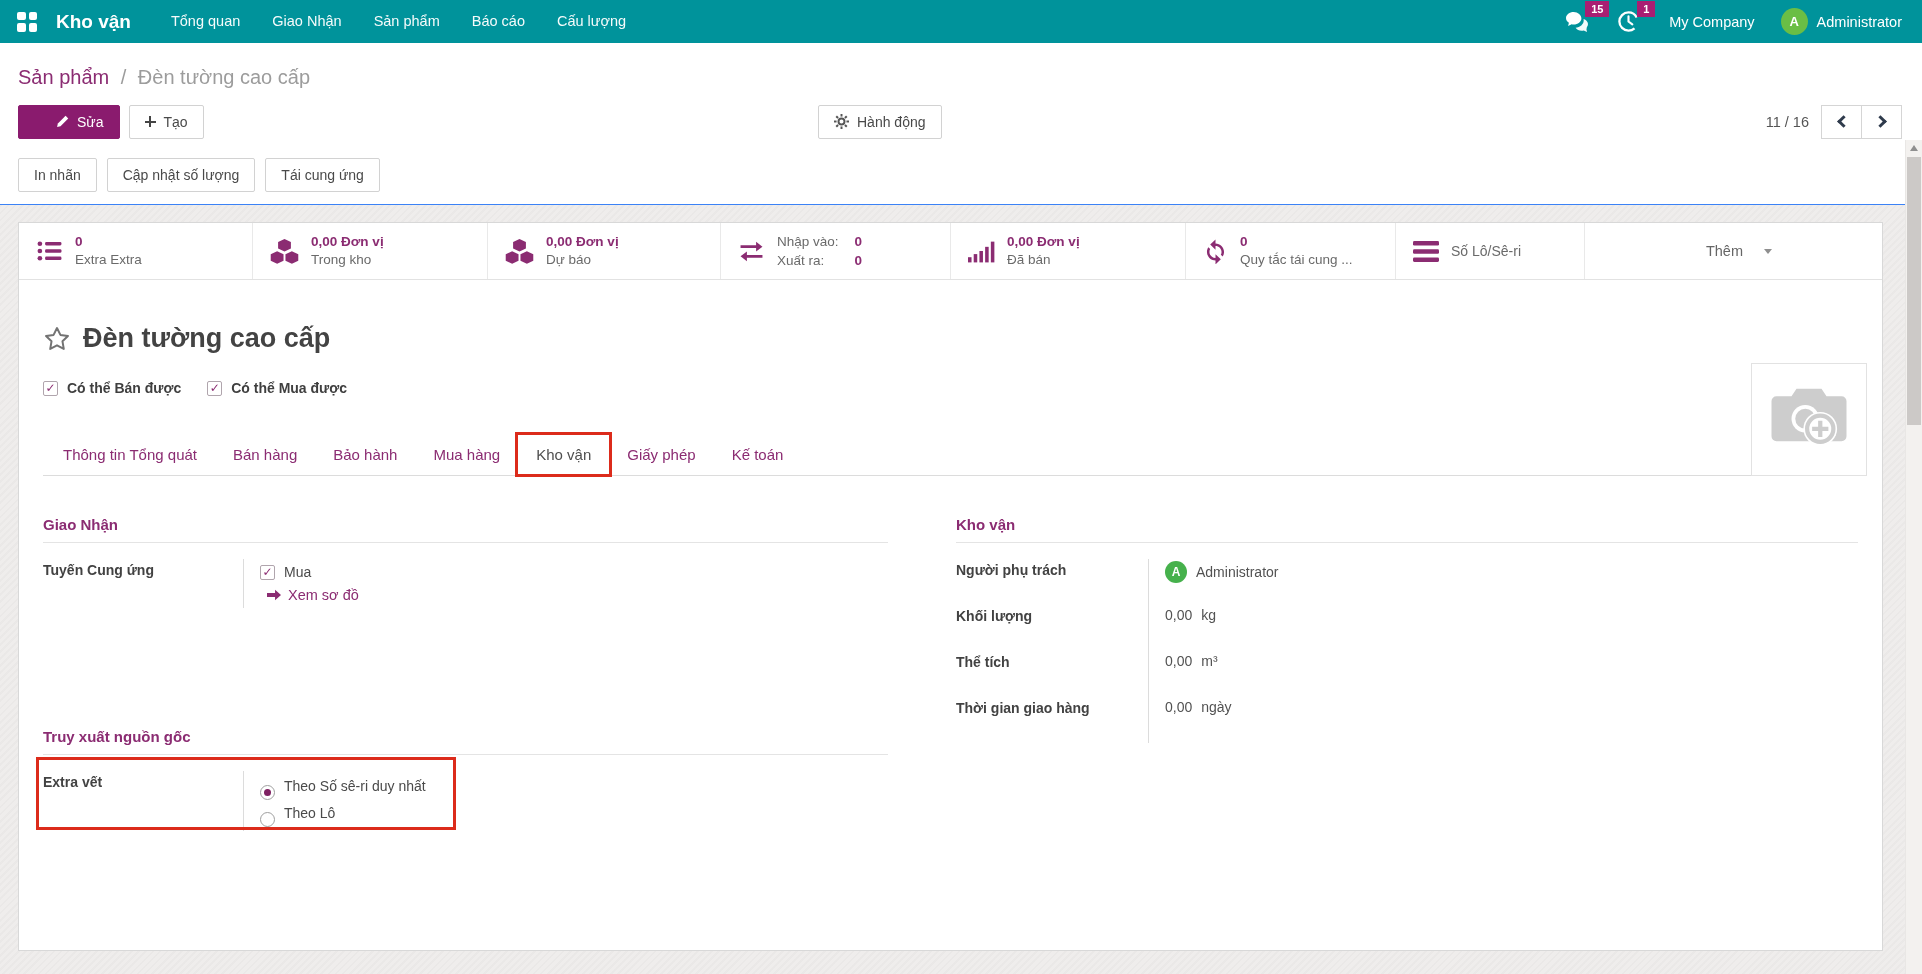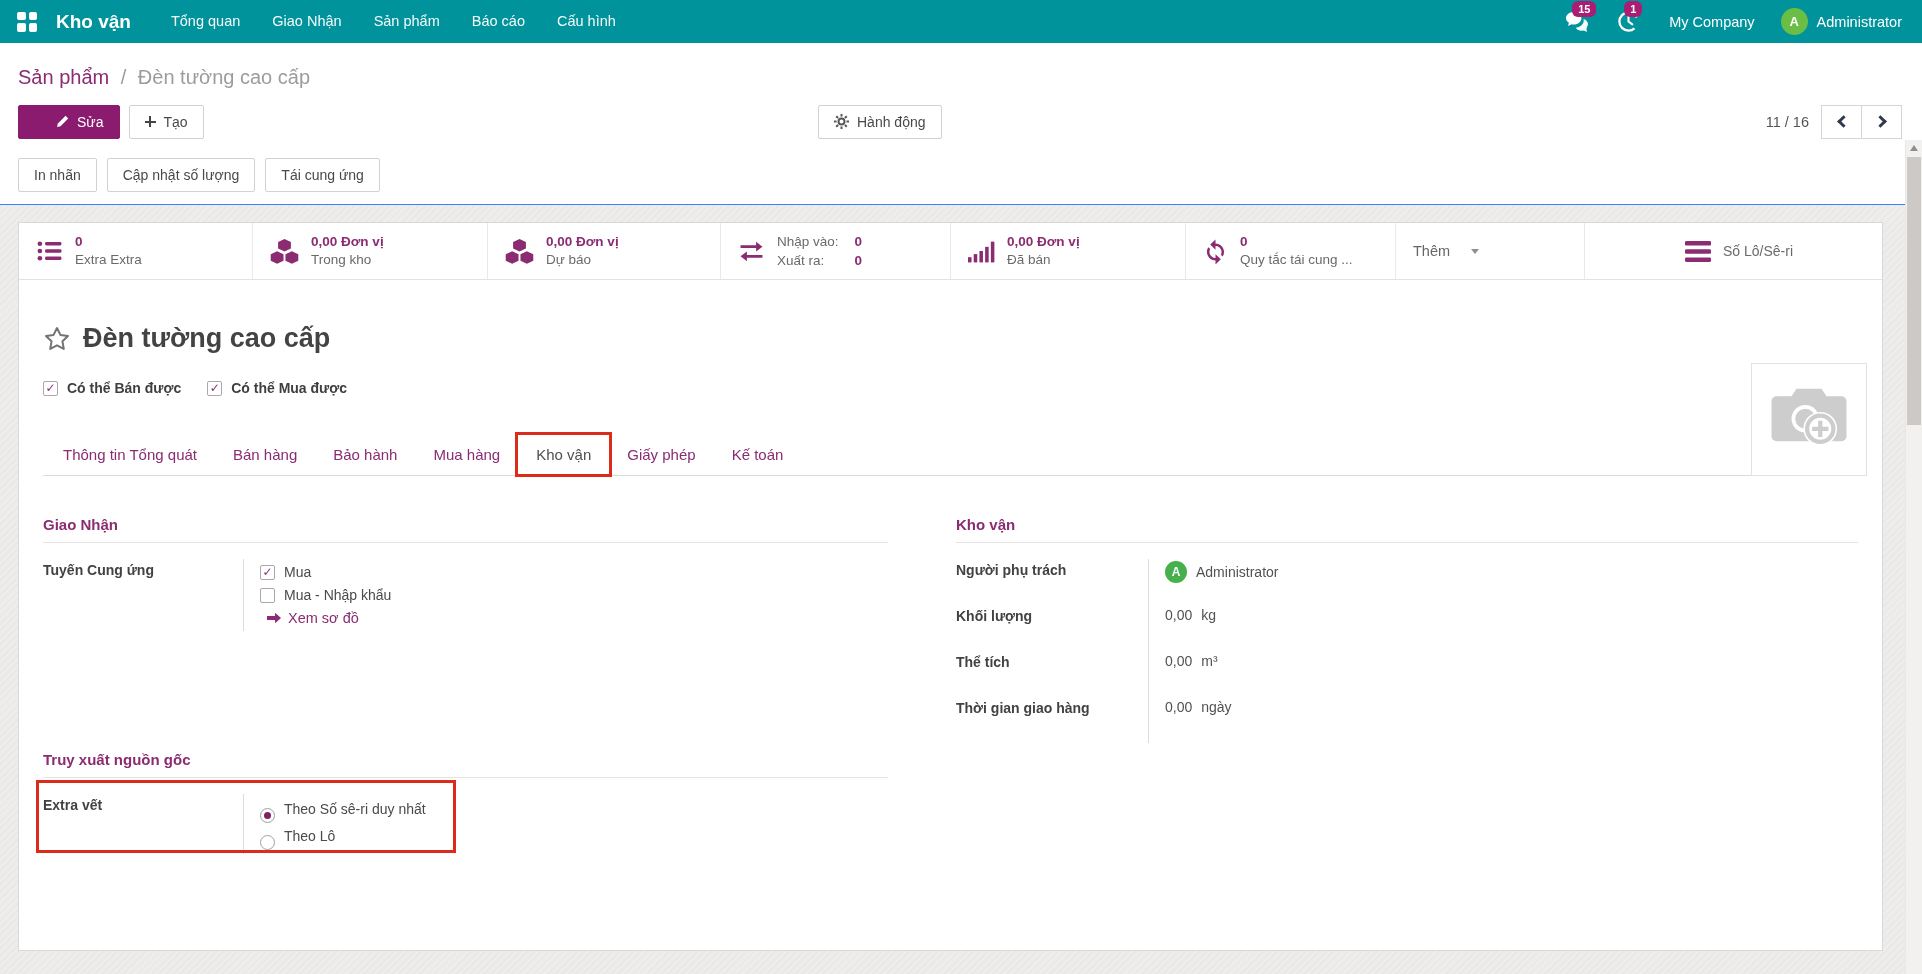--- a/index.html
+++ b/index.html
@@ -10,22 +10,22 @@
   
   .navbar { height:43px; background:#00939B; color:#fff; display:flex; align-items:center;
     padding:0 20px 0 12px; flex:none; }
   .apps-btn { width:30px; height:30px; display:grid; grid-template-columns:1fr 1fr; gap:3px;
     padding:5px; cursor:pointer; }
   .apps-btn span { background:#fff; border-radius:2px; }
   .navbar .app-name { font-size:19px; font-weight:700; margin:0 24px 0 14px; cursor:pointer; }
   .nav-item { font-size:14.5px; line-height:43px; padding:0 16px; color:rgba(255,255,255,.96); cursor:pointer; }
   .nav-right { margin-left:auto; display:flex; align-items:center; gap:26px; }
   .nav-ico { position:relative; width:26px; height:26px; cursor:pointer; display:flex; align-items:center; }
-  .badge { position:absolute; top:-8px; left:7px; background:#A91E72; color:#fff; font-size:11px;
-    font-weight:700; padding:2px 6px; border-radius:6px; line-height:1.1; }
+  .badge { position:absolute; top:-8px; left:20px; background:#A91E72; color:#fff; font-size:11px;
+    font-weight:700; padding:2px 6px; border-radius:0; line-height:1.1; }
   .company { font-size:14.5px; cursor:pointer; }
   .user { display:flex; align-items:center; gap:9px; cursor:pointer; }
   .avatar { width:27px; height:27px; border-radius:50%; background:#6ABE45; color:#fff;
     font-size:13px; font-weight:700; display:flex; align-items:center; justify-content:center; }
   .user-name { font-size:14.5px; }
 
   
   .control-panel { background:#fff; padding:20px 20px 12px 18px; border-bottom:1px solid #3b82f6; flex:none; }
   .breadcrumb { font-size:20px; color:#9c9c9c; line-height:28px; }
   .bc-parent { color:#8B2C72; cursor:pointer; }
@@ -137,21 +137,21 @@
     <span></span>
       <span></span>
       <span></span>
       <span></span>
   </div>
   <span class="app-name">Kho vận</span>
   <span class="nav-item">Tổng quan</span>
   <span class="nav-item">Giao Nhận</span>
   <span class="nav-item">Sản phẩm</span>
   <span class="nav-item">Báo cáo</span>
-  <span class="nav-item">Cấu hình</span>
+  <span class="nav-item">Cấu lượng</span>
 
   <div class="nav-right">
     <div class="nav-ico">
       <svg width="24" height="22" viewBox="0 0 24 22">
         <path fill="#fff" d="M8.7 1C4.5 1 1 3.7 1 7c0 1.9 1.1 3.6 2.9 4.7l-.8 3.2 3.5-1.7c.7.2 1.4.3 2.1.3 4.2 0 7.7-2.7 7.7-6S12.9 1 8.7 1z"></path>
         <path fill="#fff" opacity=".95" d="M21.8 16.2c.8-.9 1.2-2 1.2-3.1 0-2.4-1.9-4.5-4.5-5.2.1.5.2 1 .2 1.6 0 3.8-3.6 6.9-8.1 7.2 1.2 1.8 3.4 3 6 3 .8 0 1.5-.1 2.2-.3l3.2 1.5-.6-3c.1-.2.3-.5.4-.7z"></path>
       </svg>
       <span class="badge">15</span>
     </div>
     <div class="nav-ico">
@@ -312,33 +312,33 @@
             <path d="M12 18.2c-3.2 0-5.8-2.6-5.8-5.8 0-1 .2-1.9.7-2.7L5.1 8C4.3 9.3 3.8 10.8 3.8 12.4c0 4.6 3.7 8.2 8.2 8.2v3.8l5.1-4.9-5.1-4.9z"></path>
           </g>
         </svg>
         <div class="txt">
           <div class="val">0</div>
           <div class="lbl">Quy tắc tái cung ...</div>
         </div>
       </div>
 
       <div class="smart">
-        <span class="more-lbl">Thêm</span>
-        <i class="caret-down"></i>
-      </div>
-
-      <div class="smart">
         <svg width="26" height="21" viewBox="0 0 20 16">
           <g fill="#8B2C72">
             <rect y="0" width="20" height="3.4" rx="1"></rect>
               <rect y="6.3" width="20" height="3.4" rx="1"></rect>
             <rect y="12.6" width="20" height="3.4" rx="1"></rect>
           </g>
         </svg>
         <div class="txt"><span class="lbl-single">Số Lô/Sê-ri</span></div>
+      </div>
+
+      <div class="smart">
+        <span class="more-lbl">Thêm</span>
+        <i class="caret-down"></i>
       </div>
     </div>
 
     <div class="form-body">
 
       <div class="img-placeholder">
         <svg width="80" height="68" viewBox="0 0 64 54">
           <path fill="#cdcdcd" d="M22 2l-4 6H6a4 4 0 0 0-4 4v28a4 4 0 0 0 4 4h52a4 4 0 0 0 4-4V12a4 4 0 0 0-4-4H46l-4-6H22z"></path>
           <circle cx="29" cy="26" r="11" fill="#fff"></circle>
           <circle cx="29" cy="26" r="8" fill="#cdcdcd"></circle>
@@ -383,24 +383,20 @@
         <div class="col-left">
           <div class="group">
             <div class="group-title">Giao Nhận</div>
             <div class="frow">
               <div class="flabel">Tuyến Cung ứng</div>
               <div class="fvalue">
                 <div class="route-opt">
                   <span class="cb checked"></span>
                   <span>Mua</span>
                 </div>
-                <div class="route-opt">
-                  <span class="cb"></span>
-                  <span>Mua - Nhập khẩu</span>
-                </div>
                 <div class="diagram-link">
                   <svg width="14" height="12" viewBox="0 0 16 12">
                     <path fill="#8B2C72" d="M9.2 0l6.8 6-6.8 6V8.2H0V3.8h9.2z"></path>
                   </svg>
                   <span>Xem sơ đồ</span>
                 </div>
               </div>
             </div>
           </div>
 

